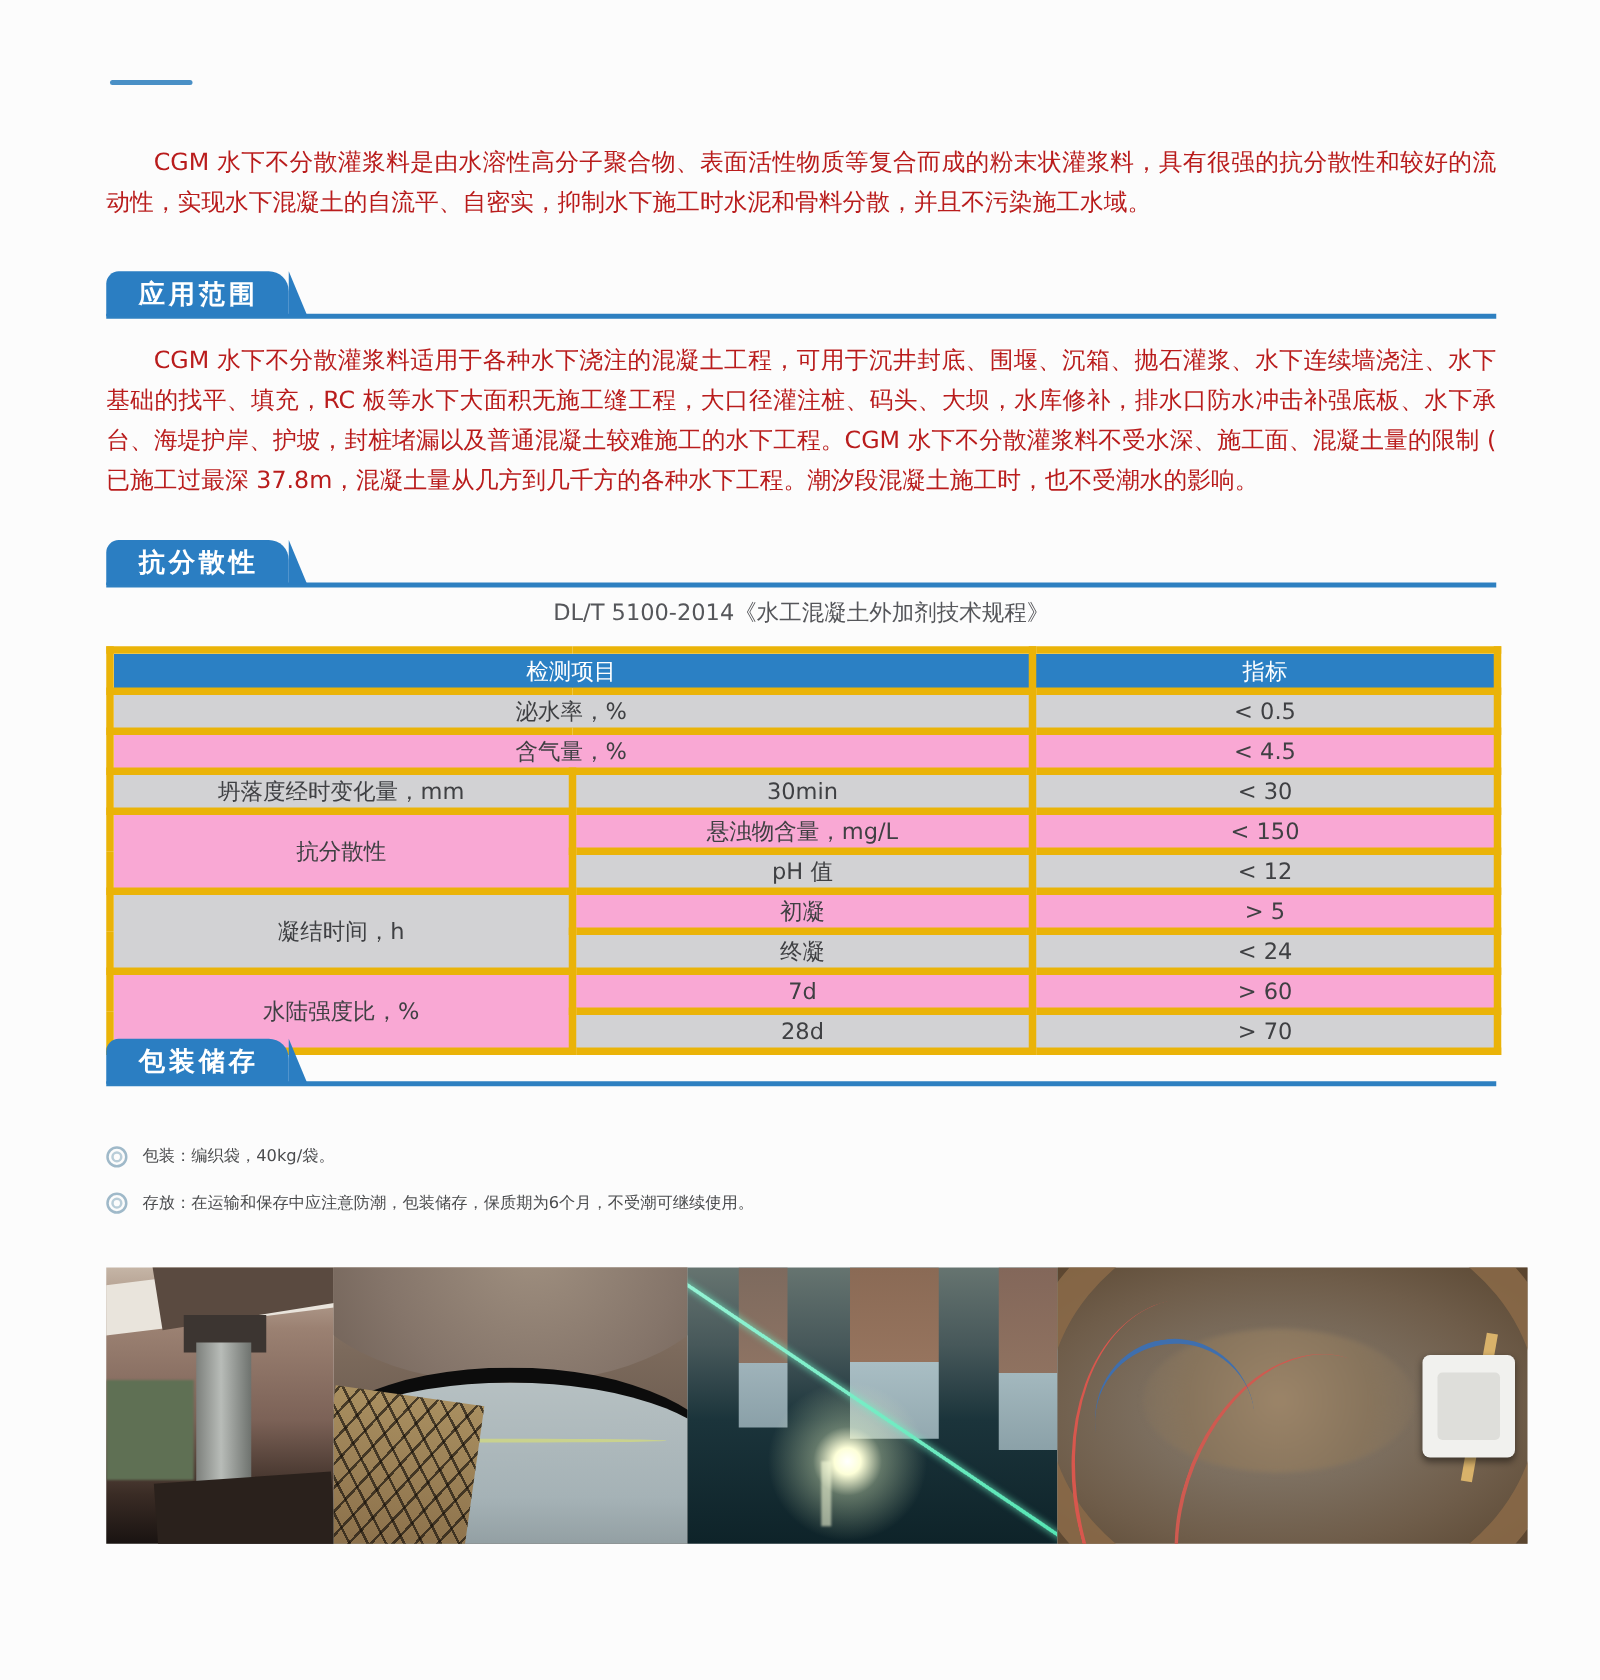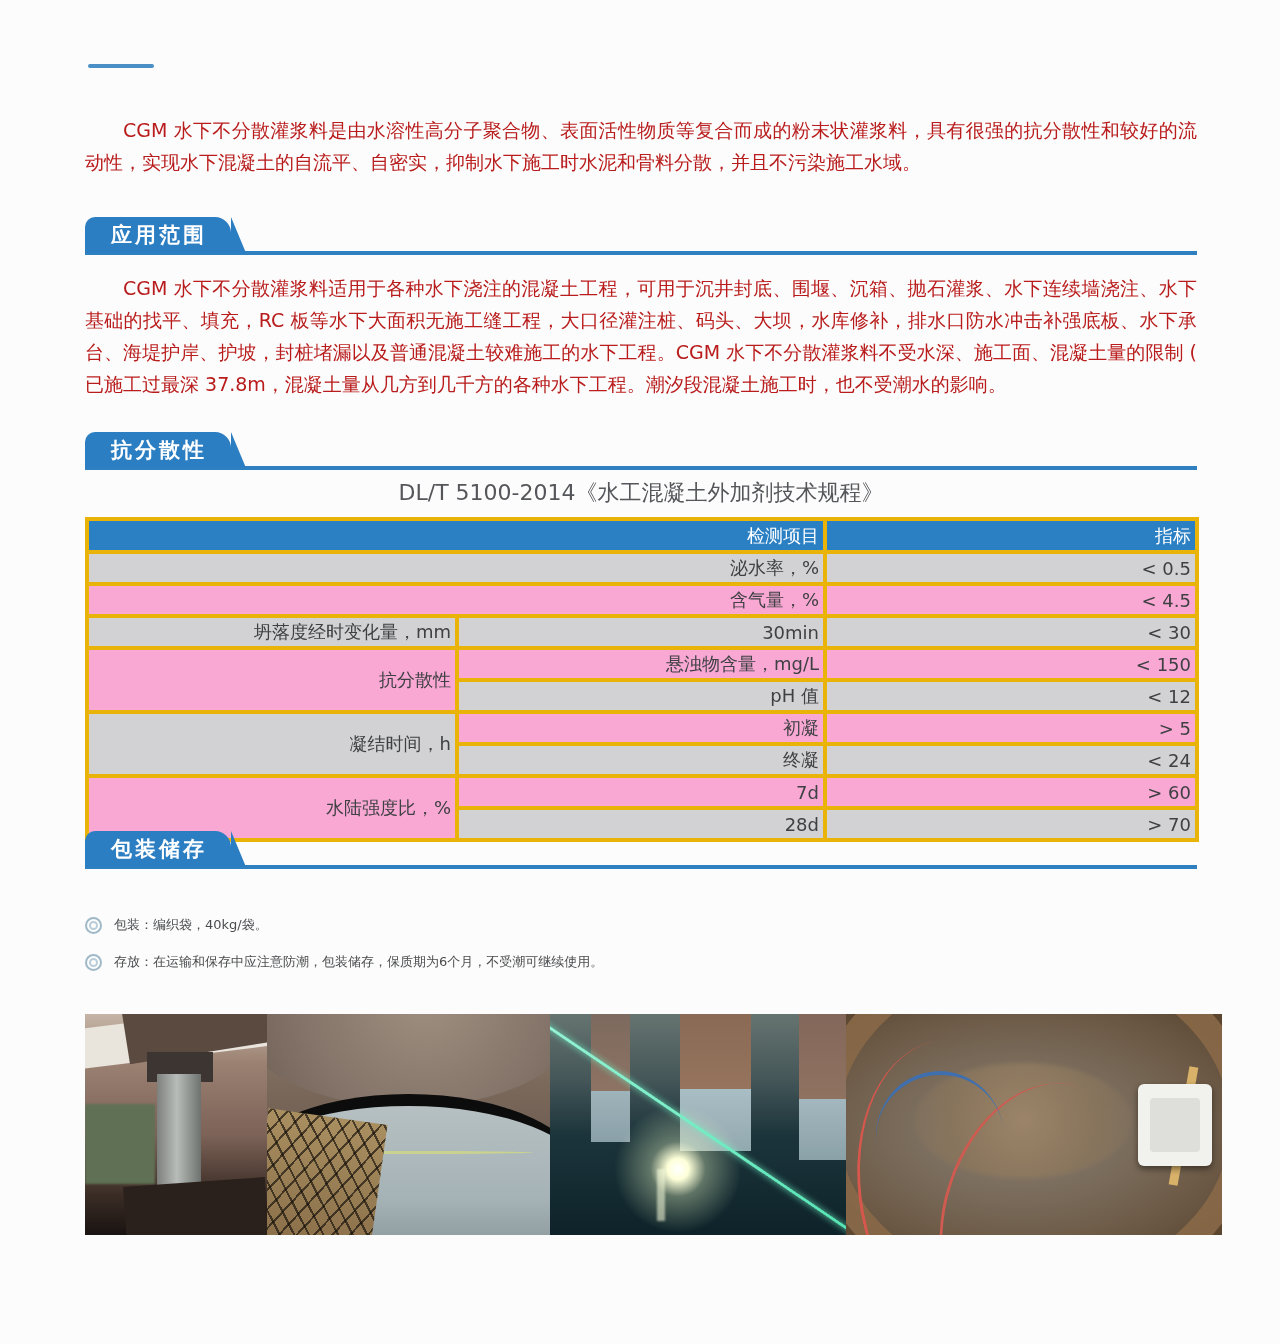--- a/index.html
+++ b/index.html
@@ -26,26 +26,26 @@
              font-size:21px; font-weight:700; line-height:36px; padding:0 24px 0 26px;
              border-radius:10px 16px 0 0; letter-spacing:3px; }
   .sec-tab::after { content:""; position:absolute; right:-15px; bottom:0; width:0; height:0;
                     border-bottom:36px solid #2b7ec2; border-right:15px solid transparent; }
   .sec-application { top:215px;text-decoration:underline; }
   .sec-performance { top:430px; }
   .sec-packaging   { top:829px; }
 
   
   .standard-line { position:absolute; left:85px; top:478px; width:1112px; text-align:center;
-                   font-size:22px; color:#55565a; }
+                   font-size:18px; color:#55565a; }
 
   
   table.spec { position:absolute; left:85px; top:517px; width:1110px; border-collapse:collapse;
                table-layout:fixed; font-size:18px; color:#3f4043; }
-  table.spec th, table.spec td { border:4px solid #eab308; text-align:right; height:32px;
+  table.spec th, table.spec td { border:6px solid #eab308; text-align:center; height:32px;
                                  padding:0 4px; overflow:hidden; white-space:nowrap; }
   table.spec thead th { background:#2b80c4; color:#ffffff; font-weight:400; height:33px; }
   .cell-gray  { background:#d2d2d4; }
   .cell-white { background:#f9a8d4; }
 
   
   .bullet-row { position:absolute; left:85px; width:1112px; display:flex; align-items:center;
                 font-size:13px; color:#4b4c4e; }
   .bullet-1 { top:916px; } .bullet-2 { top:953px; }
   .ring { position:relative; display:inline-block; width:17px; height:17px; margin-right:12px;

